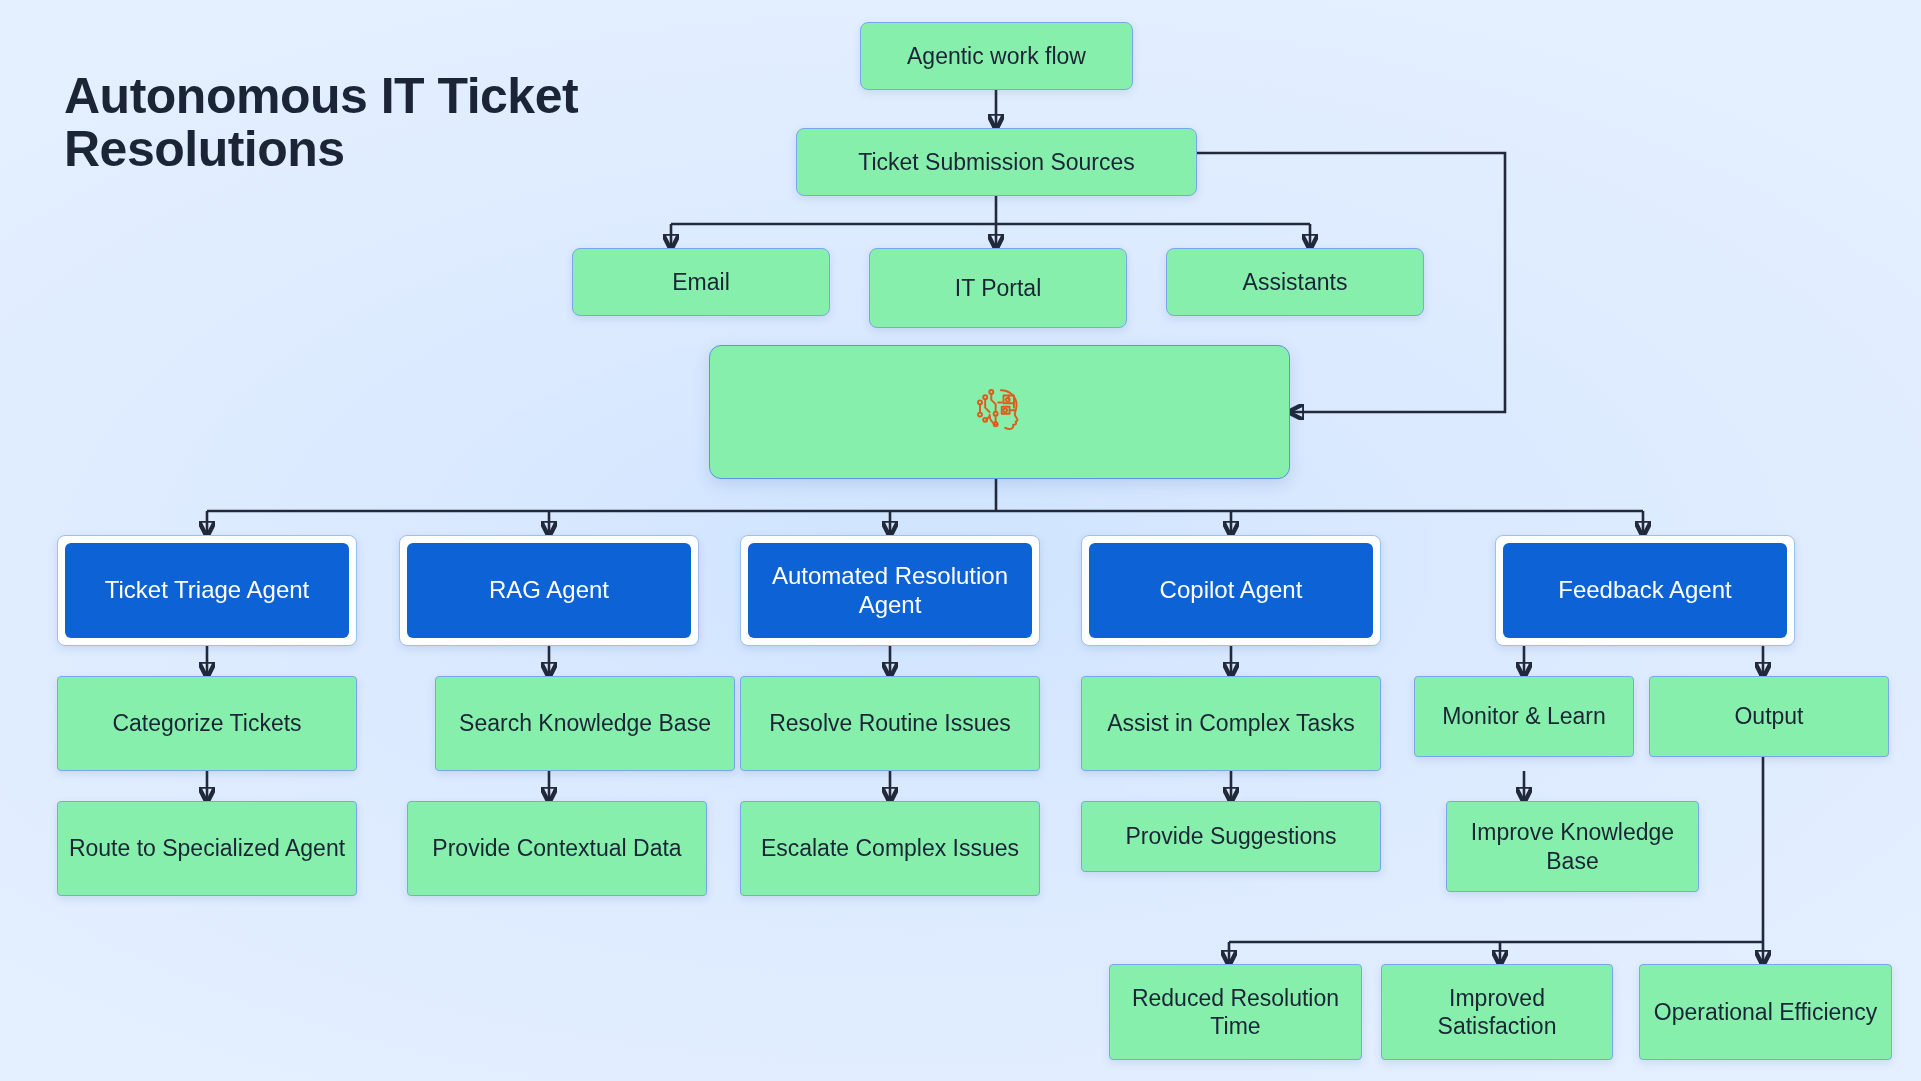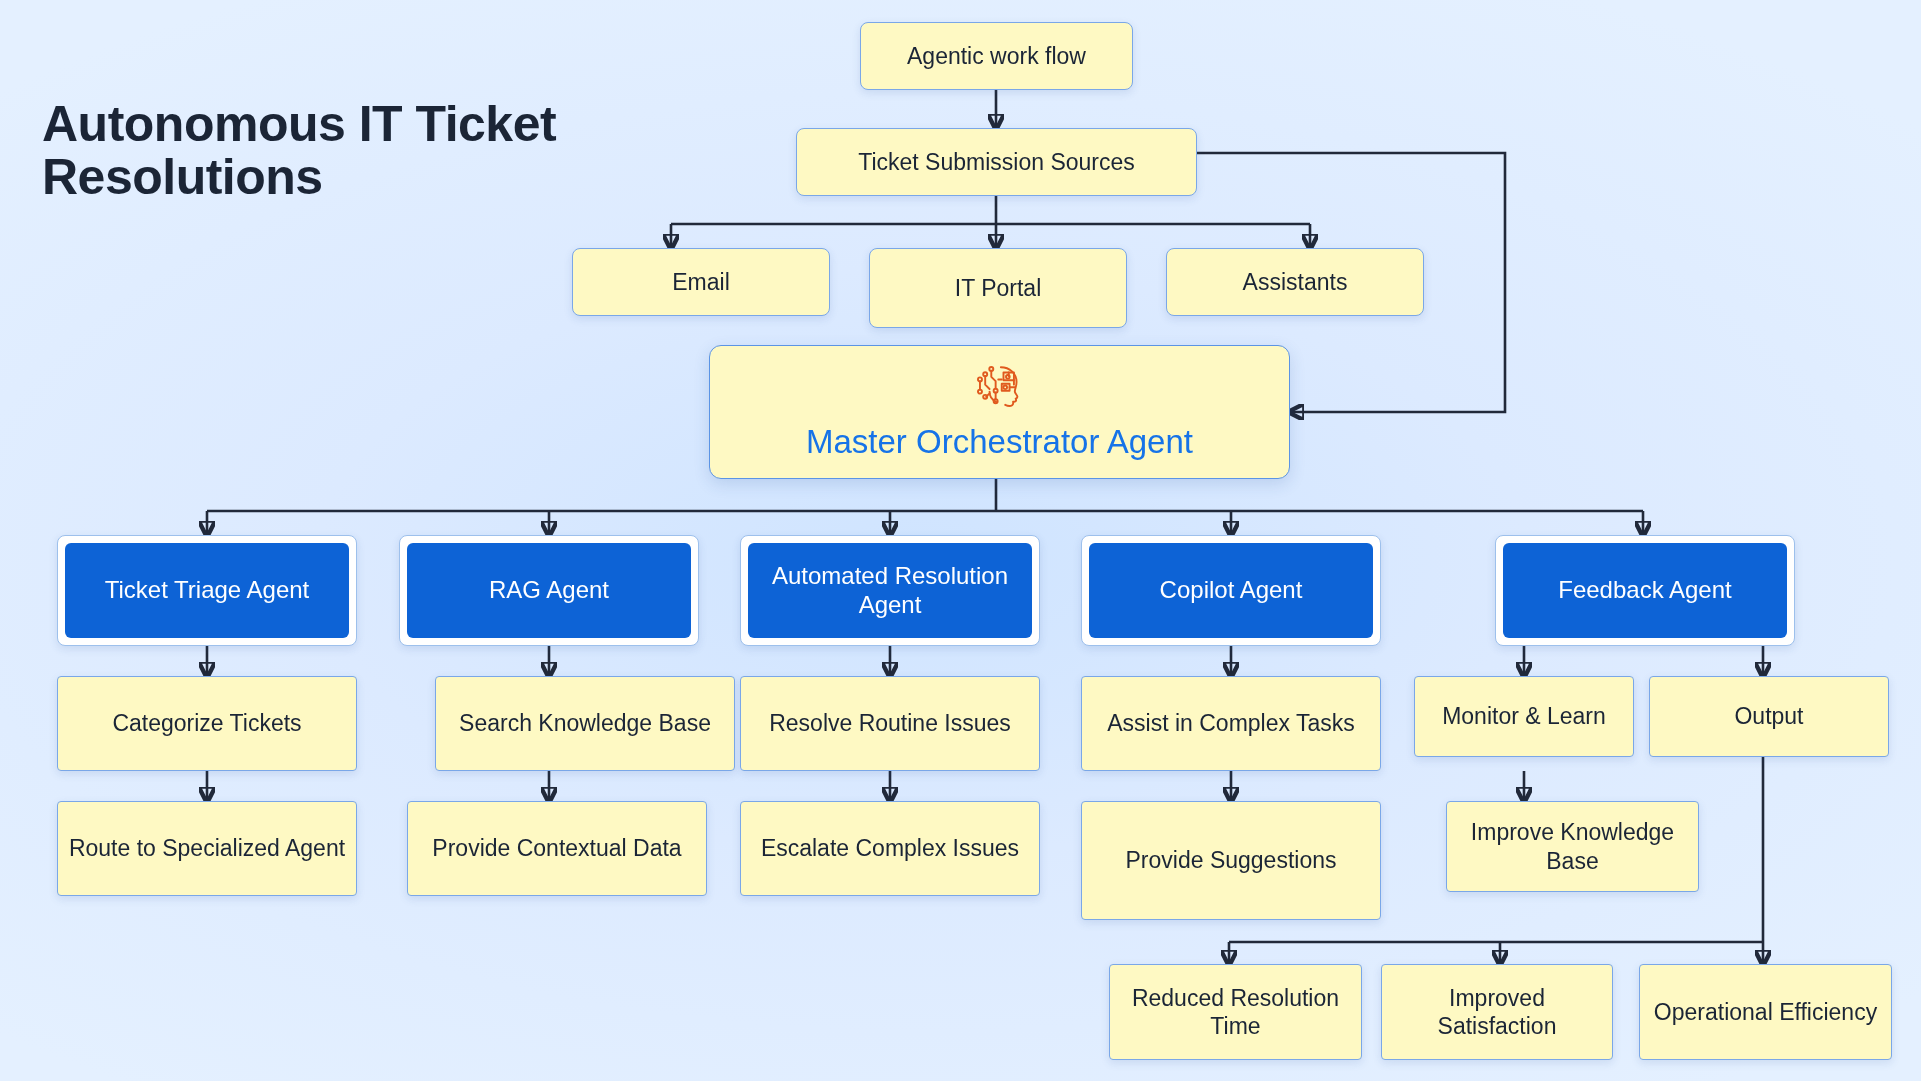--- a/index.html
+++ b/index.html
@@ -10,39 +10,39 @@
   }
   body {
     background: radial-gradient(ellipse 70% 60% at 48% 52%, #cfe4ff 0%, #dceaff 45%, #e4f0ff 100%);
     position: relative;
   }
 
   
   #title-block {
     position: absolute;
     left: 42px; top: 68px;
-    display: flex; align-items: flex-start; gap: 28px; flex-direction: column;
+    display: flex; align-items: flex-start; 
   }
   #title-bar {
     width: 22px; border-radius: 11px;
     background: linear-gradient(180deg, #1ec8c8 0%, #3f8ae0 38%, #8b4ee0 72%, #b31ae8 100%);
   }
   #title-text {
     font-size: 50px; font-weight: bold; line-height: 1.05;
     color: #1b2536; letter-spacing: -0.5px;
     white-space: pre-line;
     padding-top: 2px;
   }
 
   
   .node {
     position: absolute;
     display: flex; align-items: center; justify-content: center;
     text-align: center;
-    background: #fef9c3;
+    background: #86efac;
     border: 1px solid #7aa7e8;
     border-radius: 8px;
     box-shadow: 0 3px 9px rgba(40,80,150,0.13);
     color: #1b2536;
     font-size: 23px;
     line-height: 1.22;
     padding: 6px 10px;
     z-index: 3;
   }
   .node.sharp { border-radius: 4px; }
@@ -167,21 +167,20 @@
       <circle cx="22" cy="8" r="2.3"></circle>
       <circle cx="15" cy="14" r="2.3"></circle>
       <circle cx="9" cy="20" r="2.3"></circle>
       <circle cx="9" cy="34" r="2.3"></circle>
       <circle cx="15" cy="40" r="2.3"></circle>
       <circle cx="27" cy="33" r="2.3"></circle>
       <path d="M27 35v8"></path>
       <circle cx="27" cy="45" r="2.3"></circle>
     </svg>
   </span>
-  <span id="orchestrator-label">Master Orchestrator Agent</span>
 </div>
 
 <div class="agent-node" style="left:57px; top:535px; width:300px; height:111px;">
   <div class="agent-plate">Ticket Triage Agent</div>
 </div>
 <div class="agent-node" style="left:399px; top:535px; width:300px; height:111px;">
   <div class="agent-plate">RAG Agent</div>
 </div>
 <div class="agent-node" style="left:740px; top:535px; width:300px; height:111px;">
   <div class="agent-plate">Automated Resolution Agent</div>
@@ -196,18 +195,18 @@
 <div class="node sharp" style="left:57px; top:676px; width:300px; height:95px;">Categorize Tickets</div>
 <div class="node sharp" style="left:399px; top:676px; width:300px; height:95px;margin-left:36px;">Search Knowledge Base</div>
 <div class="node sharp" style="left:740px; top:676px; width:300px; height:95px;">Resolve Routine Issues</div>
 <div class="node sharp" style="left:1081px; top:676px; width:300px; height:95px;">Assist in Complex Tasks</div>
 <div class="node sharp" style="left:1414px; top:676px; width:220px; height:81px;">Monitor &amp; Learn</div>
 <div class="node sharp" style="left:1649px; top:676px; width:240px; height:81px;">Output</div>
 
 <div class="node sharp" style="left:57px; top:801px; width:300px; height:95px;">Route to Specialized Agent</div>
 <div class="node sharp" style="left:399px; top:801px; width:300px; height:95px;margin-left:8px;">Provide Contextual Data</div>
 <div class="node sharp" style="left:740px; top:801px; width:300px; height:95px;">Escalate Complex Issues</div>
-<div class="node sharp" style="left:1081px; top:801px; width:300px; height:119px;">Provide Suggestions</div>
+<div class="node sharp" style="left:1081px; top:801px; width:300px; height:71px;">Provide Suggestions</div>
 <div class="node sharp" style="left:1446px; top:801px; width:253px; height:91px;">Improve Knowledge Base</div>
 
 <div class="node sharp" style="left:1109px; top:964px; width:253px; height:96px;">Reduced Resolution Time</div>
 <div class="node sharp" style="left:1381px; top:964px; width:232px; height:96px;">Improved Satisfaction</div>
 <div class="node sharp" style="left:1639px; top:964px; width:253px; height:96px;">Operational Efficiency</div>
 
 </body></html>

